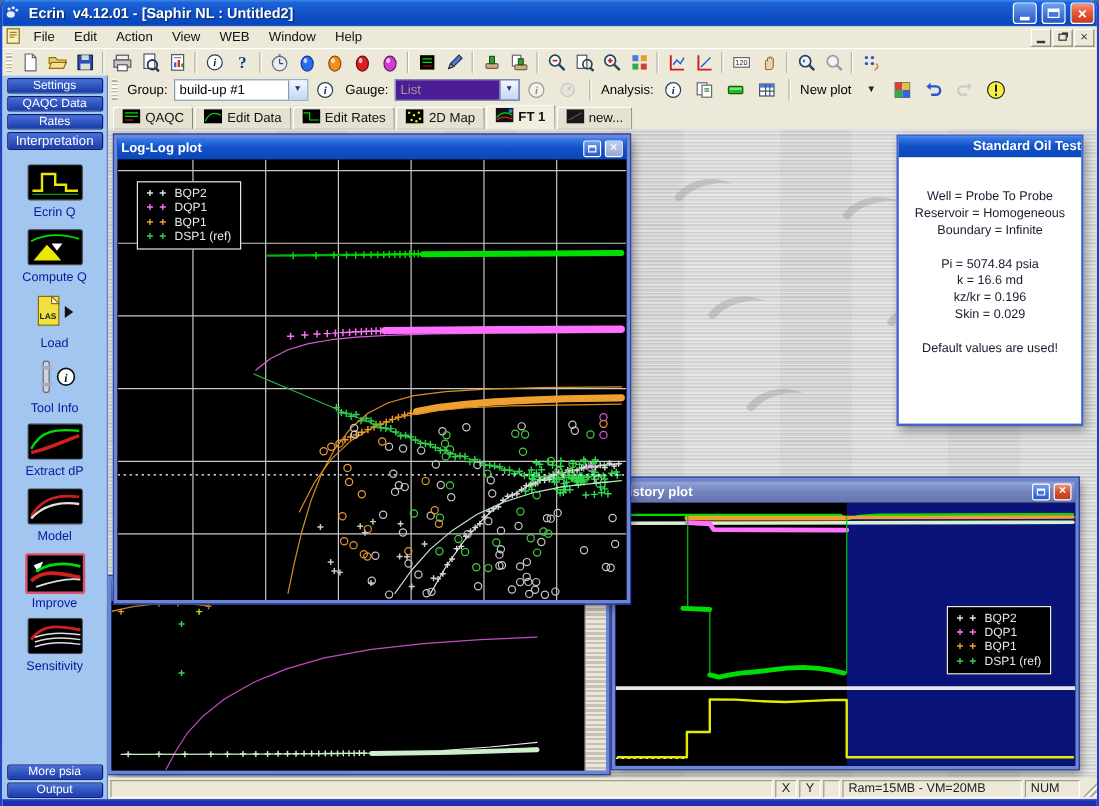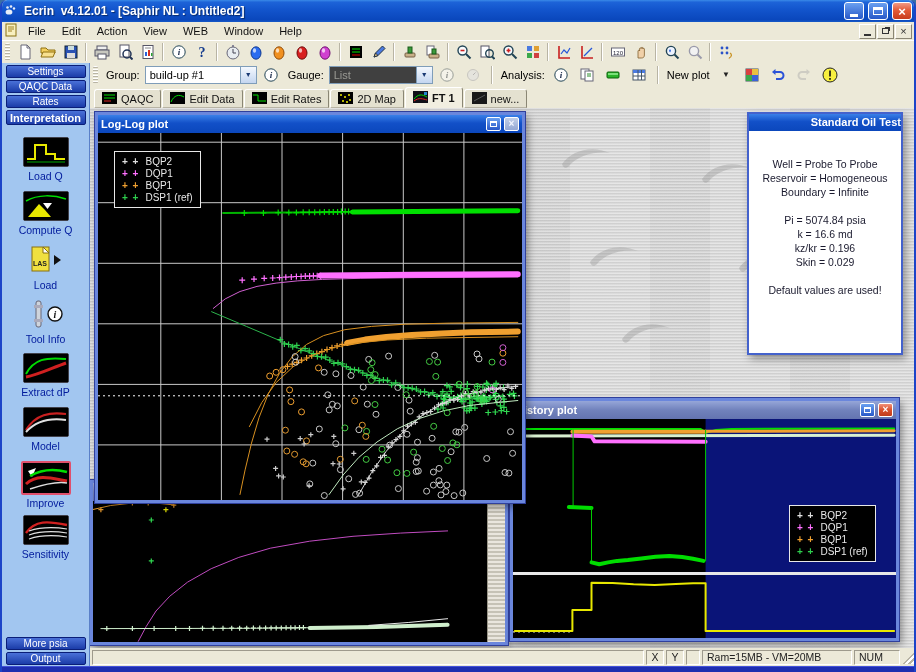--- a/index.html
+++ b/index.html
@@ -28,32 +28,32 @@
   #toolbar2{position:absolute;left:88px;top:63px;width:824px;height:23px;background:#ece9d8;display:flex;align-items:center;padding:0 2px;gap:3px;}
   .grip{width:5px;height:18px;margin:0 3px 0 1px;background:repeating-linear-gradient(180deg,#fff 0 1px,#b8b4a4 1px 2px,transparent 2px 3px);border-radius:2px;}
   .tb{width:23px;height:22px;border:none;background:transparent;display:flex;align-items:center;justify-content:center;padding:0;}
   .tb.dim{opacity:.45;filter:grayscale(60%);}
   .tsep{width:2px;height:18px;border-left:1px solid #b8b4a4;border-right:1px solid #fff;margin:0 3px;}
   .tb-label{padding:0 2px;color:#000;}
   .xp-select{height:18px;background:#fff;border:1px solid #7f9db9;display:flex;align-items:center;padding-left:4px;font-size:11px;}
   .xp-select .val{flex:1;white-space:nowrap;overflow:hidden;}
   .xp-select .sel-arrow{width:16px;height:16px;margin-left:2px;background:linear-gradient(#f4f8fe,#c4d6f0);border-left:1px solid #7f9db9;
     display:flex;align-items:center;justify-content:center;font-size:7px;color:#1a3a74;}
-  .xp-select.disabled{background:#404040;color:#9a9a94;}
+  .xp-select.disabled{background:#4c1d95;color:#9a9a94;}
   #group-select{width:112px;} #gauge-select{width:104px;}
   
   #tabbar{position:absolute;left:88px;top:86px;width:824px;height:22px;background:#ece9d8;display:flex;align-items:flex-end;padding-left:4px;}
   .tab{display:flex;align-items:center;gap:4px;height:19px;padding:0 7px;background:#e4e1d0;border:1px solid;border-color:#fff #8a8674 #b8b4a4 #fff;
     border-radius:3px 3px 0 0;margin-right:1px;color:#111;}
   .tab.active{font-weight:bold;height:21px;background:#f1eee0;border-bottom-color:#f1eee0;}
   
   #sidebar{position:absolute;left:0;top:63px;width:88px;height:603px;background:#a2c6f0;border-right:1px solid #5a80c8;}
   .side-btn{display:block;margin:2px auto 0;width:80px;height:13px;line-height:12px;background:linear-gradient(180deg,#4a71d8,#1b3ca8);
     color:#fff;text-align:center;font-size:10px;border:1px solid #0a1e78;border-radius:2px;}
-  .side-btn.active{height:15px;line-height:14px;font-weight:bold;font-size:11px;}
+  .side-btn.active{height:15px;line-height:14px;font-weight:normal;font-size:11px;}
   #side-tools{margin-top:12px;}
   .tool{height:54px;text-align:center;}
   .tool .tile{display:inline-block;line-height:0;border:1px solid #40404a;border-radius:2px;background:#000;}
   .tool .tile.bare{border:none;background:transparent;}
   .tool.selected .tile{border:2px solid #e0506c;padding:1px;background:#000;}
   .tool .tlabel{margin-top:2px;font-size:10.5px;color:#001a9c;}
   #side-bottom{position:absolute;left:0;bottom:1px;width:100%;}
   
   #mdi{position:absolute;left:88px;top:108px;width:828px;height:540px;overflow:hidden;background:#cbcbcb;
     background-image:repeating-linear-gradient(180deg,rgba(255,255,255,.45) 0 1px,rgba(205,205,205,.2) 1px 2px,rgba(235,235,235,.4) 2px 3px),
@@ -507,21 +507,21 @@
         <div class="side-btn">Settings</div>
         <div class="side-btn">QAQC Data</div>
         <div class="side-btn">Rates</div>
         <div class="side-btn active">Interpretation</div>
       </div>
     <div id="side-tools">
         <div class="tool"><span class="tile"><svg width="44" height="28" viewBox="0 0 44 28">
               <rect width="44" height="28" fill="#000"></rect>
               <path d="M3,21h8V7h11v9h9v5h10" fill="none" stroke="#e8e800" stroke-width="2"></path>
               <line x1="3" y1="24" x2="41" y2="24" stroke="#0a0"></line>
-            </svg></span><div class="tlabel">Load Q</div></div>
+            </svg></span><div class="tlabel">Ecrin Q</div></div>
         <div class="tool"><span class="tile"><svg width="44" height="28" viewBox="0 0 44 28">
               <rect width="44" height="28" fill="#000"></rect>
               <path d="M2,9C14,2 30,3 42,7" fill="none" stroke="#0d0" stroke-width="1.5"></path>
               <path d="M4,25L15,12l6,6 6,7z" fill="#e8e800"></path>
               <path d="M19,11h9l-4.5,6z" fill="#fff"></path>
             </svg></span><div class="tlabel">Compute Q</div></div>
         <div class="tool"><span class="tile bare"><svg width="44" height="30" viewBox="0 0 44 30">
               <rect x="8" y="2" width="17" height="24" fill="#f0e040" stroke="#887010"></rect>
               <path d="M19,2l6,6h-6z" fill="#fff" stroke="#887010"></path>
               <text x="16" y="21" text-anchor="middle" font-size="7" font-weight="bold" fill="#222" font-family="Liberation Sans,sans-serif">LAS</text>

